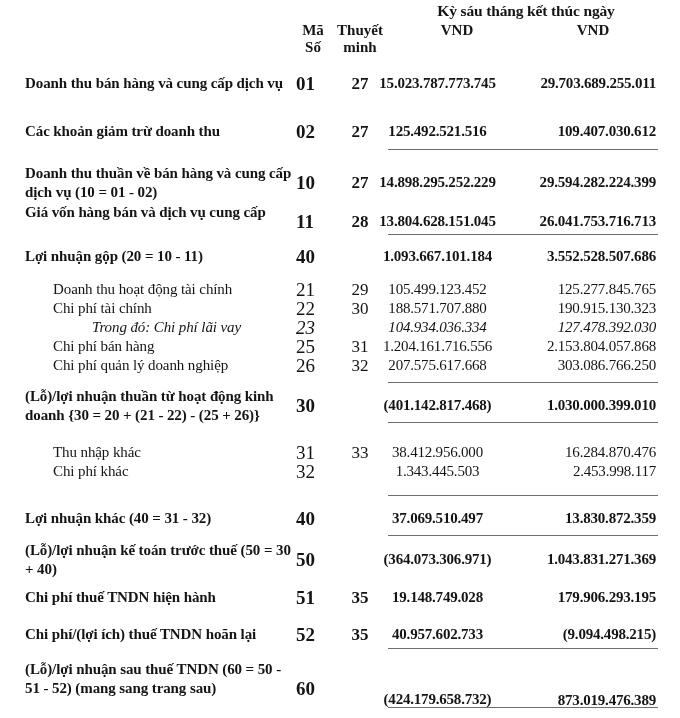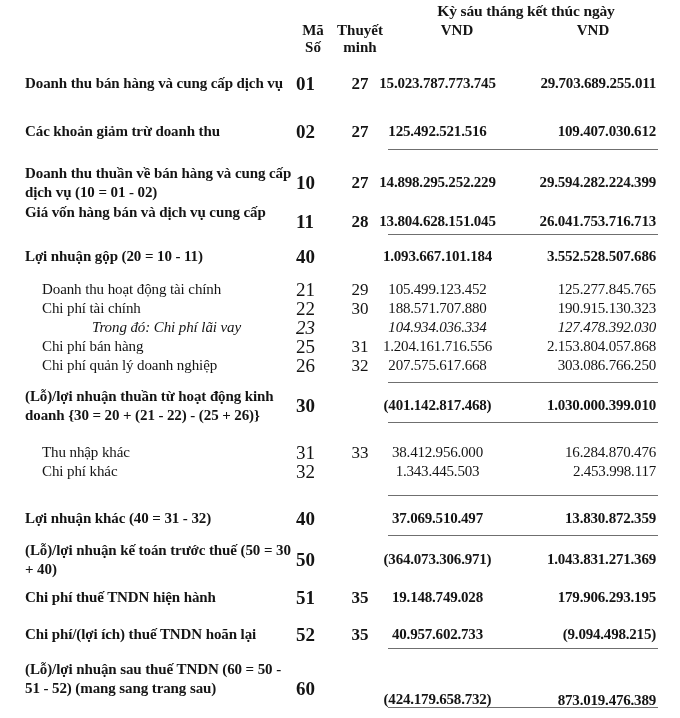--- a/index.html
+++ b/index.html
@@ -75,21 +75,21 @@
   .label {
     position: absolute;
     left: 25px;
     width: 268px;
     font-size: 15px;
     line-height: 19px;
     font-weight: bold;
     letter-spacing: -0.1px;
   }
   .label.sub {
-    left: 42px;
+    left: 53px;
     width: 241px;
     font-weight: normal;
   }
   .label.sub2 {
     left: 92px;
     width: 218px;
     font-weight: normal;
     font-style: italic;
   }
 

